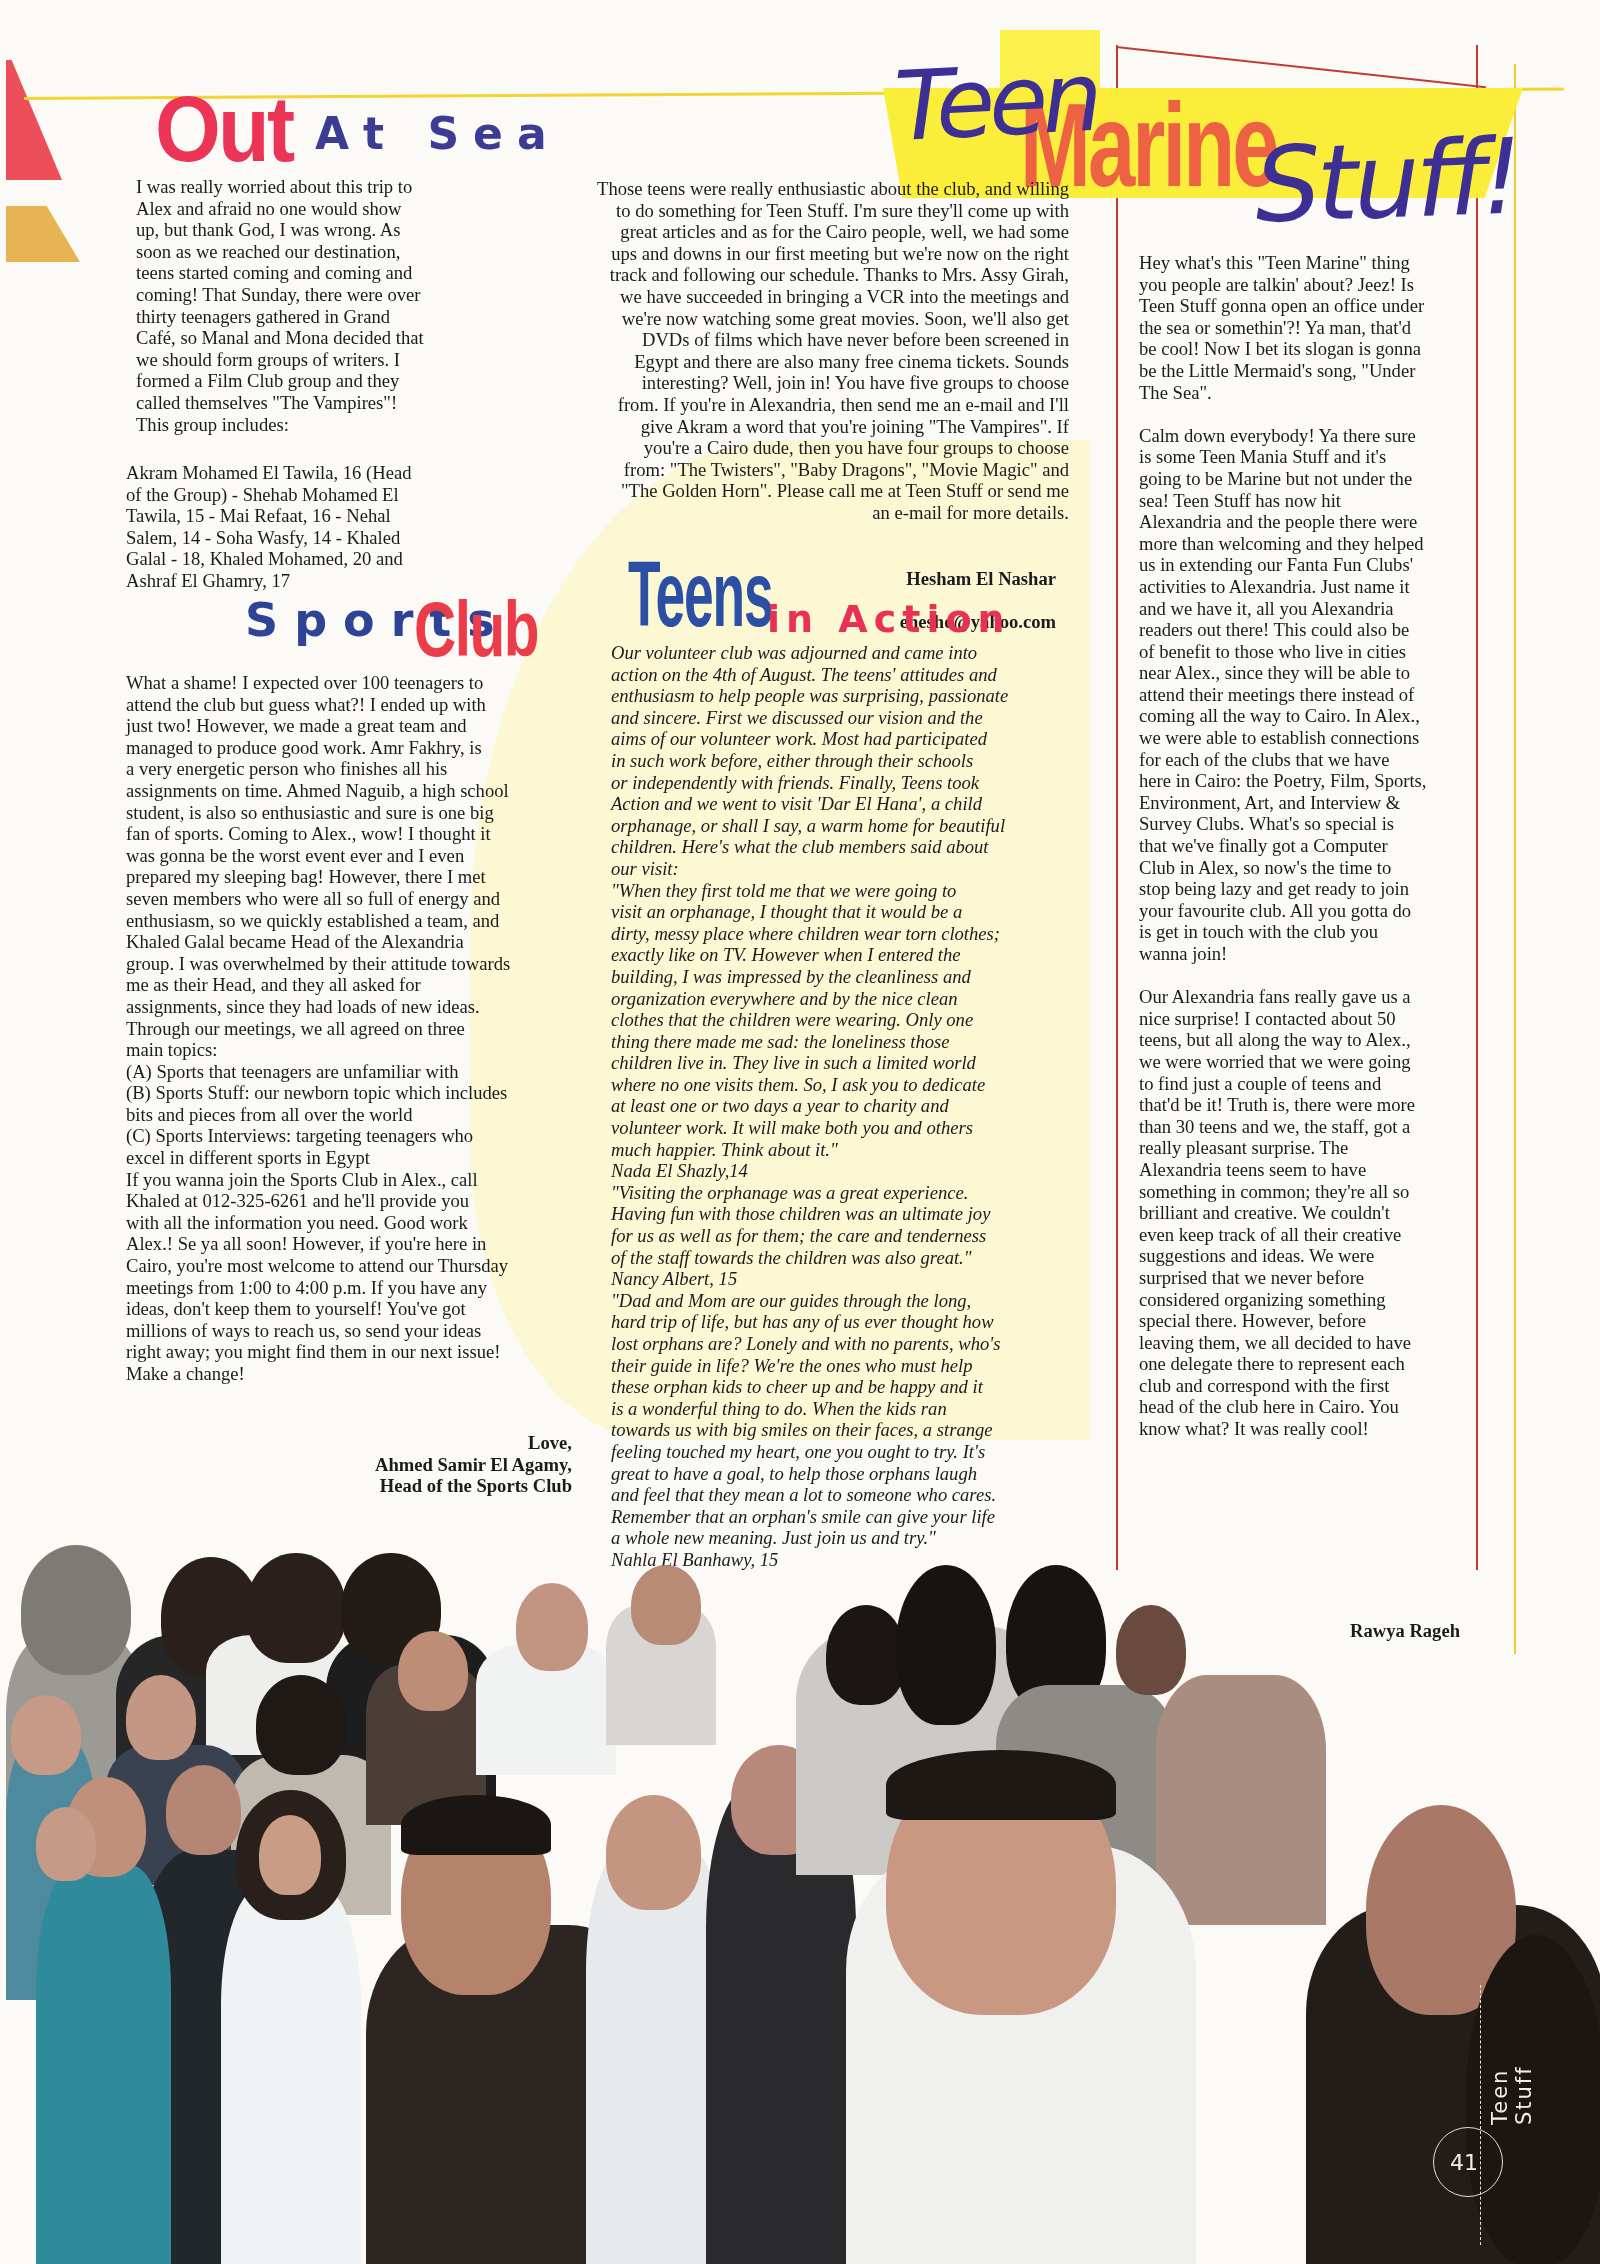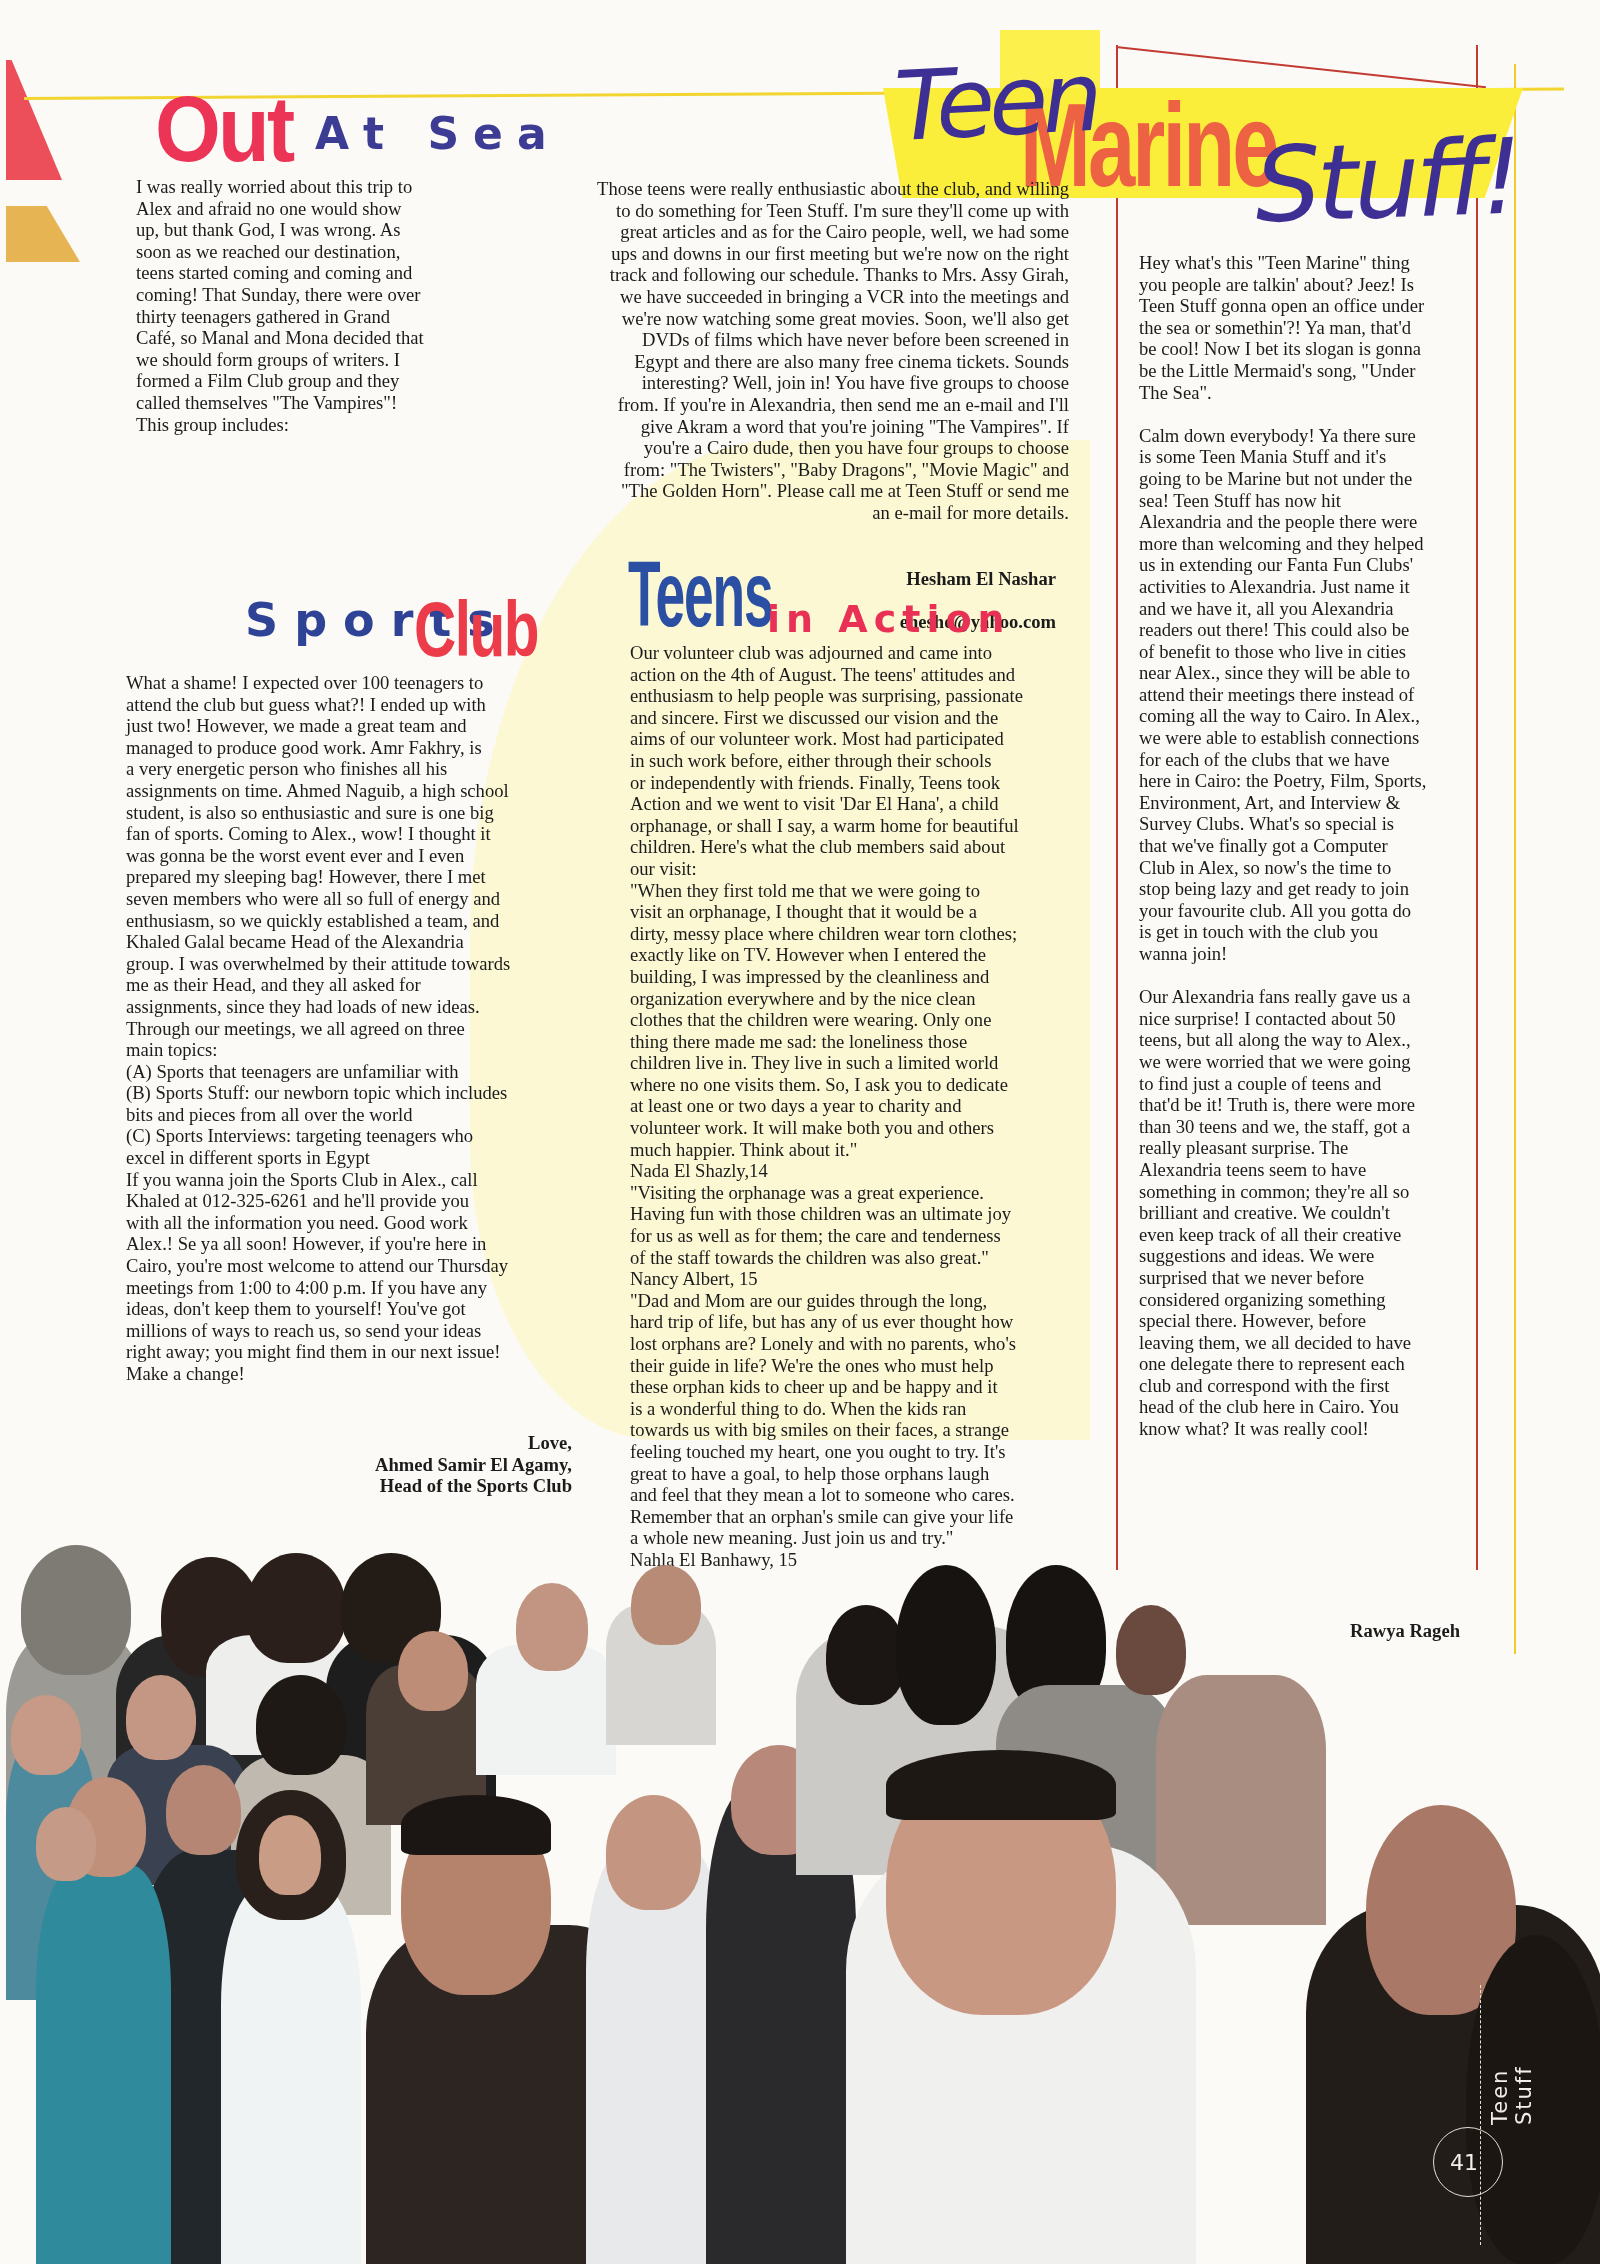--- a/index.html
+++ b/index.html
@@ -76,21 +76,21 @@
 
   
   .txt { position: absolute; font-size: 18.6px; line-height: 21.6px; white-space: pre-line; }
   .sig { text-align: right; font-weight: bold; }
   .col1a { left: 136px; top: 176px; width: 340px; }
   .col1b { left: 126px; top: 462px; width: 345px; }
   .col2a { left: 499px; top: 178px; width: 570px; text-align: right; }
   .sig-hesham { left: 760px; top: 546px; width: 296px; }
   .col-sports { left: 126px; top: 672px; width: 460px; }
   .sig-sports { left: 300px; top: 1432px; width: 272px; }
-  .col-teens { left: 630px; top: 642px; width: 464px; }
+  .col-teens { left: 611px; top: 642px; width: 464px; font-style: italic; }
   .col-right { left: 1139px; top: 252px; width: 330px; }
   .sig-rawya { left: 1300px; top: 1620px; width: 160px; }
 
   
   .photo {
     position: absolute; left: 6px; top: 1545px; width: 1594px; height: 719px;
     overflow: hidden;
   }
   .photo .blob { position: absolute; border-radius: 50% 50% 42% 42%; }
   .photo .shirt { position: absolute; border-radius: 30% 30% 0 0; }
@@ -138,20 +138,26 @@
 up, but thank God, I was wrong. As
 soon as we reached our destination,
 teens started coming and coming and
 coming! That Sunday, there were over
 thirty teenagers gathered in Grand
 Café, so Manal and Mona decided that
 we should form groups of writers. I
 formed a Film Club group and they
 called themselves "The Vampires"!
 This group includes:</div>
+  <div class="txt col1b">Akram Mohamed El Tawila, 16 (Head
+of the Group) - Shehab Mohamed El
+Tawila, 15 - Mai Refaat, 16 - Nehal
+Salem, 14 - Soha Wasfy, 14 - Khaled
+Galal - 18, Khaled Mohamed, 20 and
+Ashraf El Ghamry, 17</div>
   <div class="txt col2a">Those teens were really enthusiastic about the club, and willing
 to do something for Teen Stuff. I'm sure they'll come up with
 great articles and as for the Cairo people, well, we had some
 ups and downs in our first meeting but we're now on the right
 track and following our schedule. Thanks to Mrs. Assy Girah,
 we have succeeded in bringing a VCR into the meetings and
 we're now watching some great movies. Soon, we'll also get
 DVDs of films which have never before been screened in
 Egypt and there are also many free cinema tickets. Sounds
 interesting? Well, join in! You have five groups to choose

